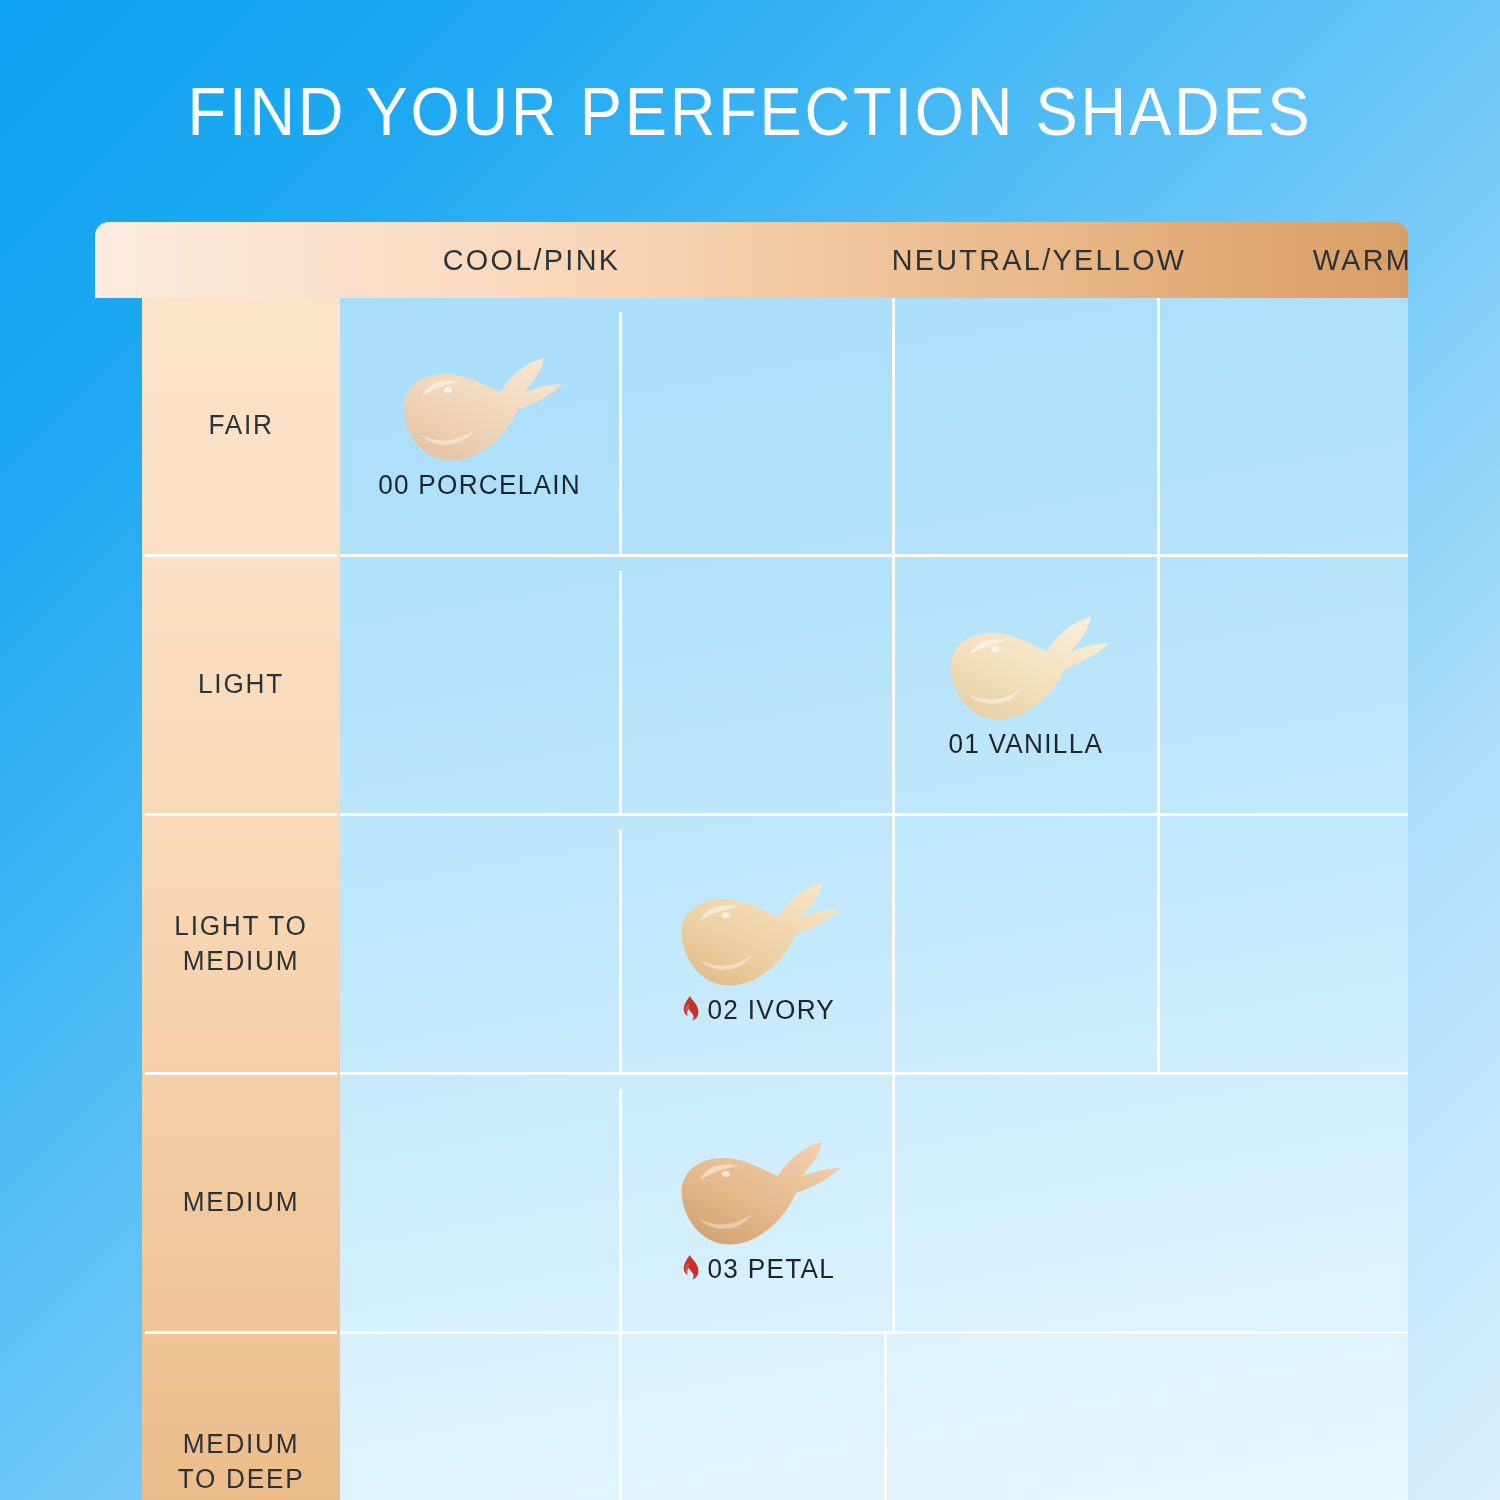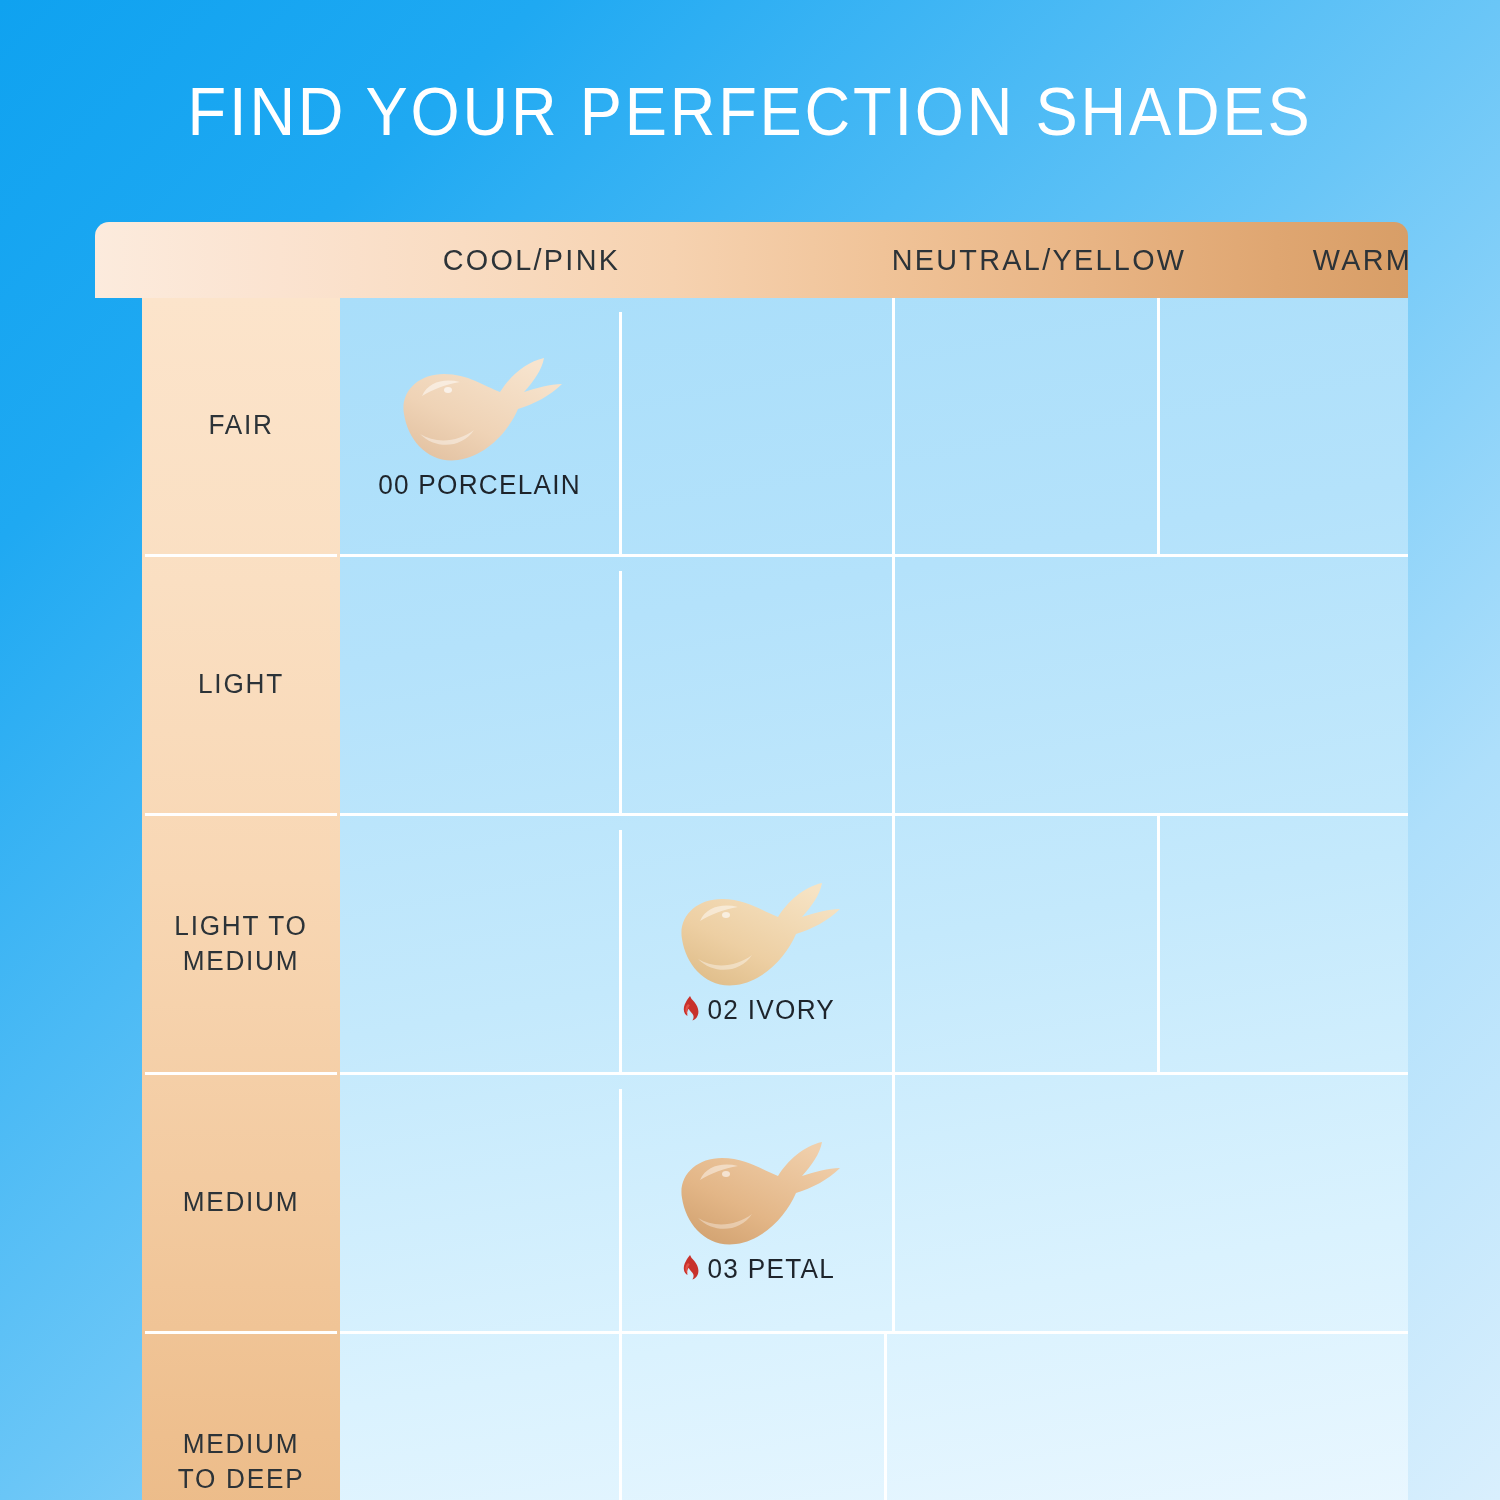--- a/index.html
+++ b/index.html
@@ -206,20 +206,43 @@
           </div>
         </div>
         <div class="cell cell-2 hidden-cell"></div>
         <div class="cell cell-3 hidden-cell"></div>
         <div class="cell cell-4 hidden-cell"></div>
       </div>
 
       <div class="grid-row">
         <div class="cell cell-1 hidden-cell"></div>
         <div class="cell cell-2 hidden-cell"></div>
+        <div class="cell cell-3">
+          <div class="swatch-wrap">
+            <svg class="swatch-svg" width="175" height="118" viewBox="0 0 175 118">
+              <defs>
+                <linearGradient id="g-r1c2" x1="0" y1="1" x2="0.75" y2="0">
+                  <stop offset="0%" stop-color="#E3CBA0"></stop>
+                  <stop offset="42%" stop-color="#F2DEB9"></stop>
+                  <stop offset="100%" stop-color="#FAEDD5"></stop>
+                </linearGradient>
+              </defs>
+              <path d="M12,62 C8,40 26,22 52,22 C76,22 92,34 108,40 C118,24 134,10 152,6
+                       C150,18 141,30 132,40 C145,36 158,32 170,32
+                       C158,44 142,52 126,57 C116,80 94,104 66,108
+                       C36,112 16,88 12,62 Z" fill="url(#g-r1c2)"></path>
+              <path d="M30,44 C36,30 52,26 68,30 C54,32 40,38 30,44 Z" fill="#FFFFFF" opacity="0.5"></path>
+              <path d="M28,82 C44,92 66,90 82,78 C70,96 44,98 28,82 Z" fill="#FFFFFF" opacity="0.42"></path>
+              <ellipse cx="56" cy="38" rx="4" ry="3" fill="#FFFFFF" opacity="0.65"></ellipse>
+            </svg>
+            <div class="swatch-caption">
+              <span>01 VANILLA</span>
+            </div>
+          </div>
+        </div>
         <div class="cell cell-4 hidden-cell"></div>
       </div>
 
       <div class="grid-row">
         <div class="cell cell-1 hidden-cell"></div>
         <div class="cell cell-2">
           <div class="swatch-wrap">
             <svg class="swatch-svg" width="175" height="118" viewBox="0 0 175 118">
               <defs>
                 <linearGradient id="g-r2c1" x1="0" y1="1" x2="0.75" y2="0">

